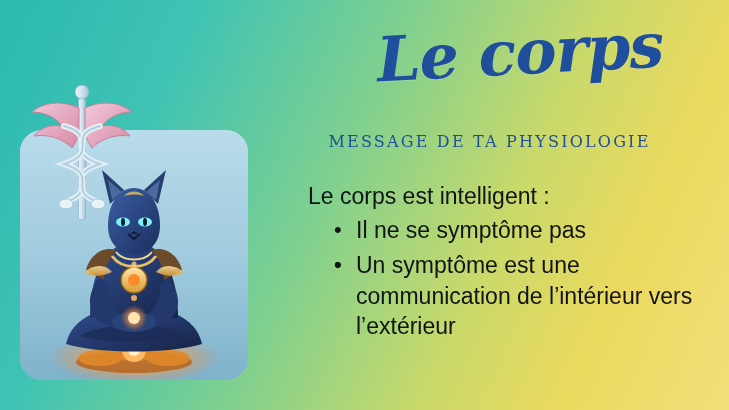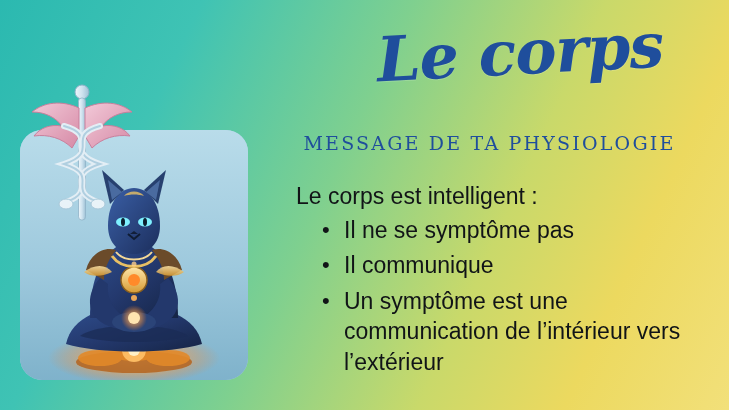--- a/index.html
+++ b/index.html
@@ -60,31 +60,31 @@
     text-shadow: 0 1px 0 rgba(255,255,255,0.15);
   }
 
   .subtitle {
     position: absolute;
     left: 262px;
     top: 132px;
     width: 455px;
     text-align: center;
     font-family: "DejaVu Serif", serif;
-    font-size: 19px;
+    font-size: 16px;
     letter-spacing: 2.2px;
     color: #1f4e9c;
     z-index: 5;
     white-space: nowrap;
   }
 
   
   .body-block {
     position: absolute;
-    left: 296px;
+    left: 308px;
     top: 182px;
     width: 420px;
     z-index: 5;
     color: #16191c;
   }
   .lead {
     font-size: 23px;
     line-height: 1.25;
     margin: 0 0 4px 0;
     color: #111417;
@@ -240,21 +240,20 @@
 
   <div class="body-block">
     <p class="lead">Le corps est intelligent :</p>
     <ul class="points">
       <li>
         <span class="bullet">•</span>
         <span>Il ne se symptôme pas</span>
       </li>
       <li>
         <span class="bullet">•</span>
-        <span>Il communique</span>
       </li>
       <li>
         <span class="bullet">•</span>
         <span>Un symptôme est une communication de l’intérieur vers l’extérieur</span>
       </li>
     </ul>
   </div>
 
 </div>
 

